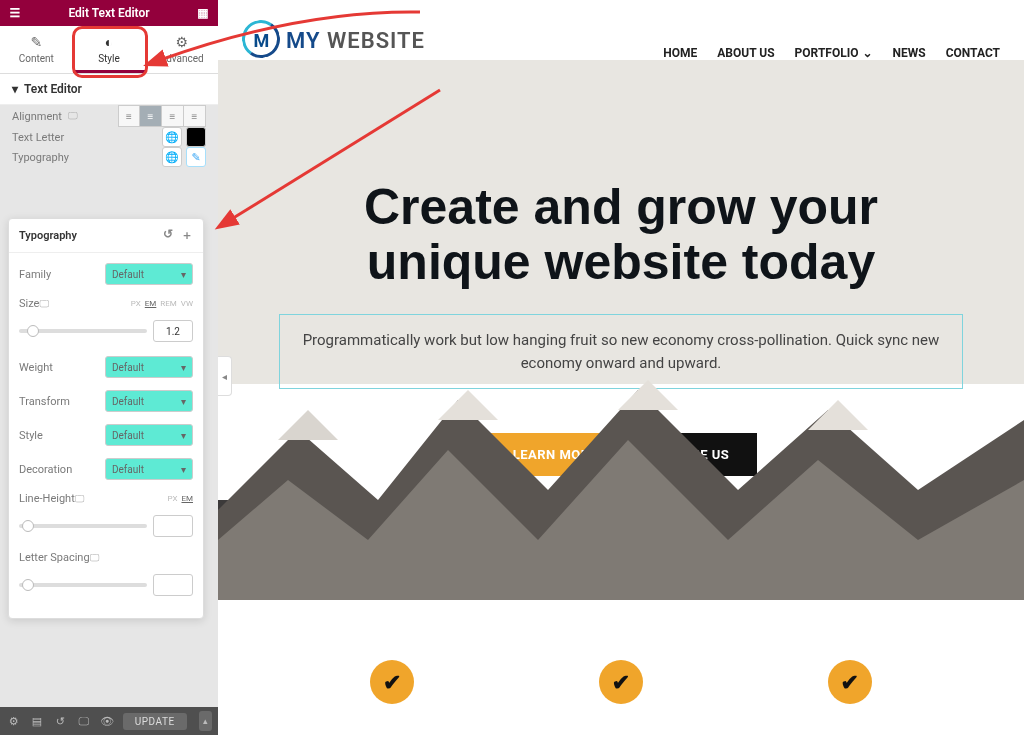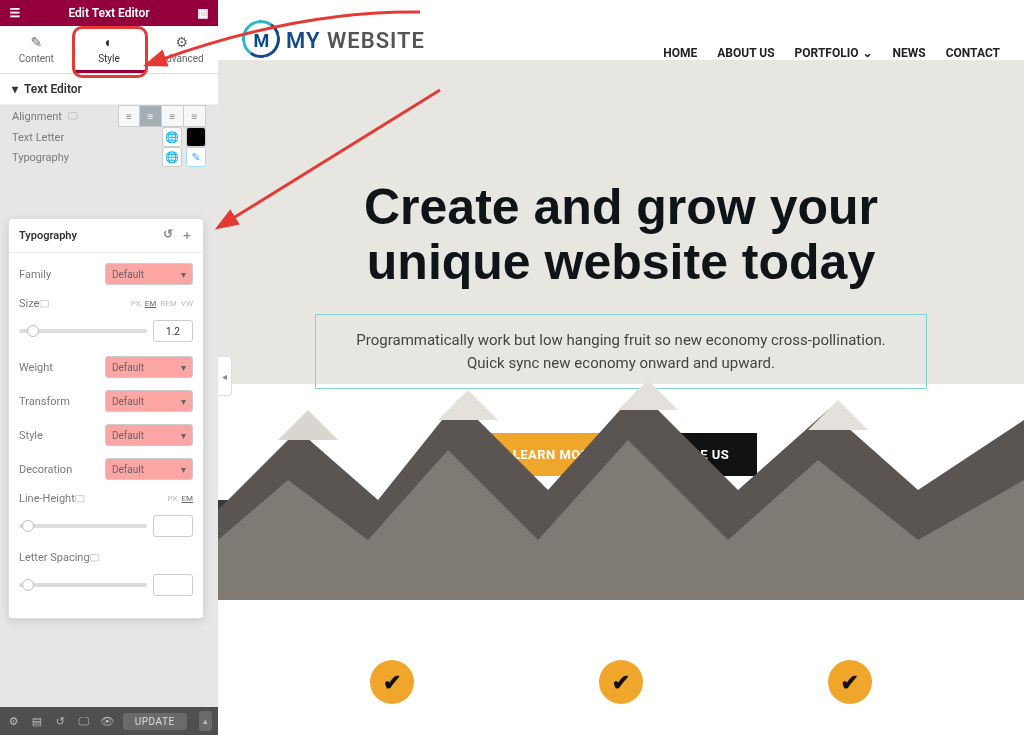--- a/index.html
+++ b/index.html
@@ -31,21 +31,21 @@
 .btn-group .seg { width:22px; height:22px; border:1px solid #ccc; background:#f7f7f7; display:flex; align-items:center; justify-content:center; font-size:10px; color:#888; cursor:pointer; }
 .btn-group .seg + .seg { border-left:none; }
 .btn-group .seg.active { background:#a4aeb5; color:#fff; }
 
 
 .popover { position:absolute; left:8px; top:218px; width:196px; background:#fff; border:1px solid #ddd; border-radius:4px; box-shadow:0 2px 8px rgba(0,0,0,0.12); z-index:10; padding-bottom:10px; }
 .pop-head { display:flex; align-items:center; justify-content:space-between; padding:8px 10px; border-bottom:1px solid #eee; font-weight:600; font-size:11px; }
 .pop-head .tools { display:flex; gap:8px; color:#888; font-size:12px;}
 .pop-body { padding:4px 10px; }
 .prow { display:flex; align-items:center; justify-content:space-between; padding:6px 0; font-size:11px; color:#7a7a7a; gap:6px;}
-.select { width:88px; height:22px; border:1px solid #ccc; border-radius:3px; background:#fca5a5; font-size:10px; padding:0 6px; display:flex; align-items:center; justify-content:space-between; color:#666; cursor:pointer;}
+.select { width:88px; height:22px; border:1px solid #ccc; border-radius:3px; background:#5eead4; font-size:10px; padding:0 6px; display:flex; align-items:center; justify-content:space-between; color:#666; cursor:pointer;}
 .units { font-size:8px; color:#bbb; display:flex; gap:4px; }
 .units .u.active { color:#666; text-decoration:underline;text-align:center; }
 .slider-row { display:flex; align-items:center; gap:6px; padding:4px 0 8px;}
 .slider { flex:1; height:4px; background:#ddd; border-radius:2px; position:relative; }
 .slider .thumb { position:absolute; left:6%; top:-4px; width:12px; height:12px; background:#fff; border:1px solid #bbb; border-radius:50%; }
 .numbox { width:40px; height:22px; border:1px solid #ccc; border-radius:3px; font-size:10px; text-align:center; display:flex; align-items:center; justify-content:center; }
 
 
 .side-footer { position:absolute; left:0; bottom:0; width:218px; height:28px; background:#4f4f4f; display:flex; align-items:center; padding:0 6px; gap:8px; color:#bbb; font-size:11px;}
 .side-footer .ficon { width:16px; height:16px; display:flex; align-items:center; justify-content:center; cursor:pointer;}
@@ -59,21 +59,21 @@
 .brand .ring-wrap { position:relative; width:40px; height:40px; }
 .brand .ring { width:38px; height:38px; border-radius:50%; border:3px solid #2bb6d4; border-right-color:transparent; border-bottom-color:transparent; transform:rotate(-10deg); position:absolute; }
 .brand .ring2 { width:38px; height:38px; border-radius:50%; border:3px solid #154a8a; border-left-color:transparent; border-top-color:transparent; transform:rotate(-10deg); position:absolute; }
 .brand .m { position:absolute; left:0; top:0; width:40px; height:40px; display:flex; align-items:center; justify-content:center; font-weight:700; color:#084a8a; font-size:18px;}
 .menu { display:flex; gap:20px; font-size:12px; font-weight:700; color:#222; }
 .menu .mi { cursor:pointer; display:flex; align-items:center; gap:4px;}
 
 .hero { position:relative; height:540px; background:linear-gradient(#e8e6e1 0%, #e8e6e1 60%, transparent 60%); }
 .mountains { position:absolute; bottom:0; left:0; right:0; height:260px; }
 .headline { text-align:center; padding-top:120px; font-size:50px; font-weight:800; color:#0f1419; line-height:1.1; font-family: "Segoe UI", sans-serif;}
-.sub-wrap { margin:24px auto 0; width:612px; border:1px solid #7fd4dd; padding:14px 20px; text-align:center; font-size:15px; color:#444; line-height:1.5;}
+.sub-wrap { margin:24px auto 0; width:684px; border:1px solid #7fd4dd; padding:14px 20px; text-align:center; font-size:15px; color:#444; line-height:1.5;}
 .cta-row { display:flex; gap:24px; justify-content:center; margin-top:24px; }
 .cta { padding:14px 28px; font-size:13px; font-weight:700; letter-spacing:0.5px; color:#fff; cursor:pointer;margin-top:20px;}
 .cta.primary { background:#f0a52b; }
 .cta.dark { background:#111; }
 
 .feature-row { display:flex; justify-content:space-around; margin-top:60px; padding:0 60px;}
 .check { width:44px; height:44px; border-radius:50%; background:#f0a52b; display:flex; align-items:center; justify-content:center; font-size:22px; color:#111; font-weight:800;}
 
 .collapse-tab { position:absolute; left:218px; top:356px; width:14px; height:40px; background:#fff; border:1px solid #ddd; border-left:none; border-radius:0 4px 4px 0; display:flex; align-items:center; justify-content:center; color:#888; font-size:10px; cursor:pointer; z-index:20;}
 

